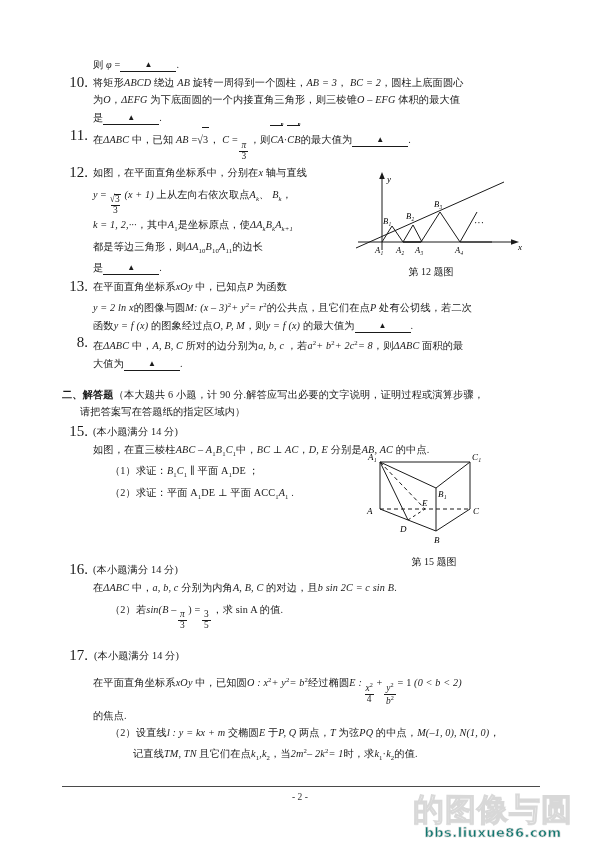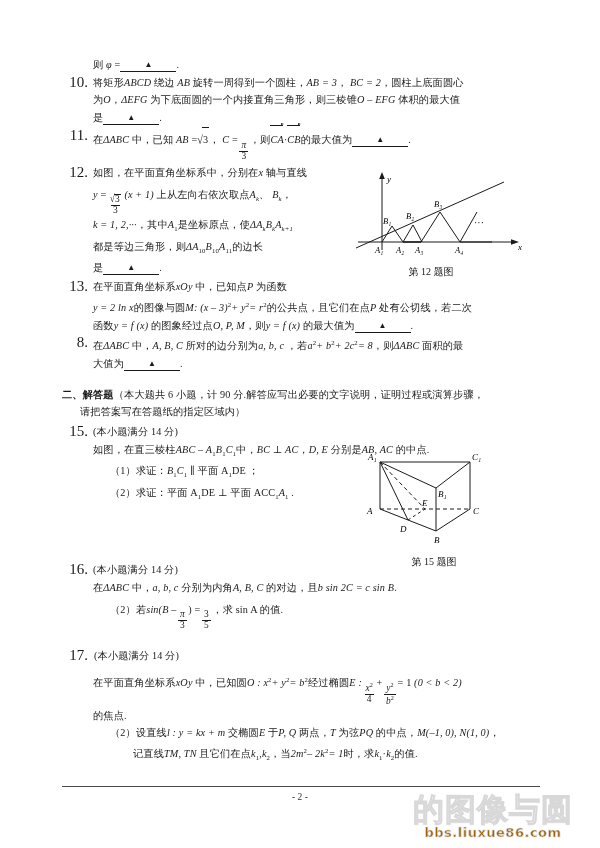--- a/index.html
+++ b/index.html
@@ -168,21 +168,21 @@
     letter-spacing: 1px;
     color: #ffffff;
     -webkit-text-stroke: 1px #d8d8d8;
     text-shadow: 0 1px 0 #ececec;
     line-height: 34px;
   }
   .wm-sub {
     font-family: "DejaVu Sans", sans-serif;
     font-size: 13px;
     font-weight: bold;
-    color: #a16207;
+    color: #0f766e;
     -webkit-text-stroke: 0.7px #dcdcdc;
     line-height: 14px;
     letter-spacing: 0.5px;
   }
 </style>
 </head>
 <body>
 
 <div class="page">
   <div class="content">

